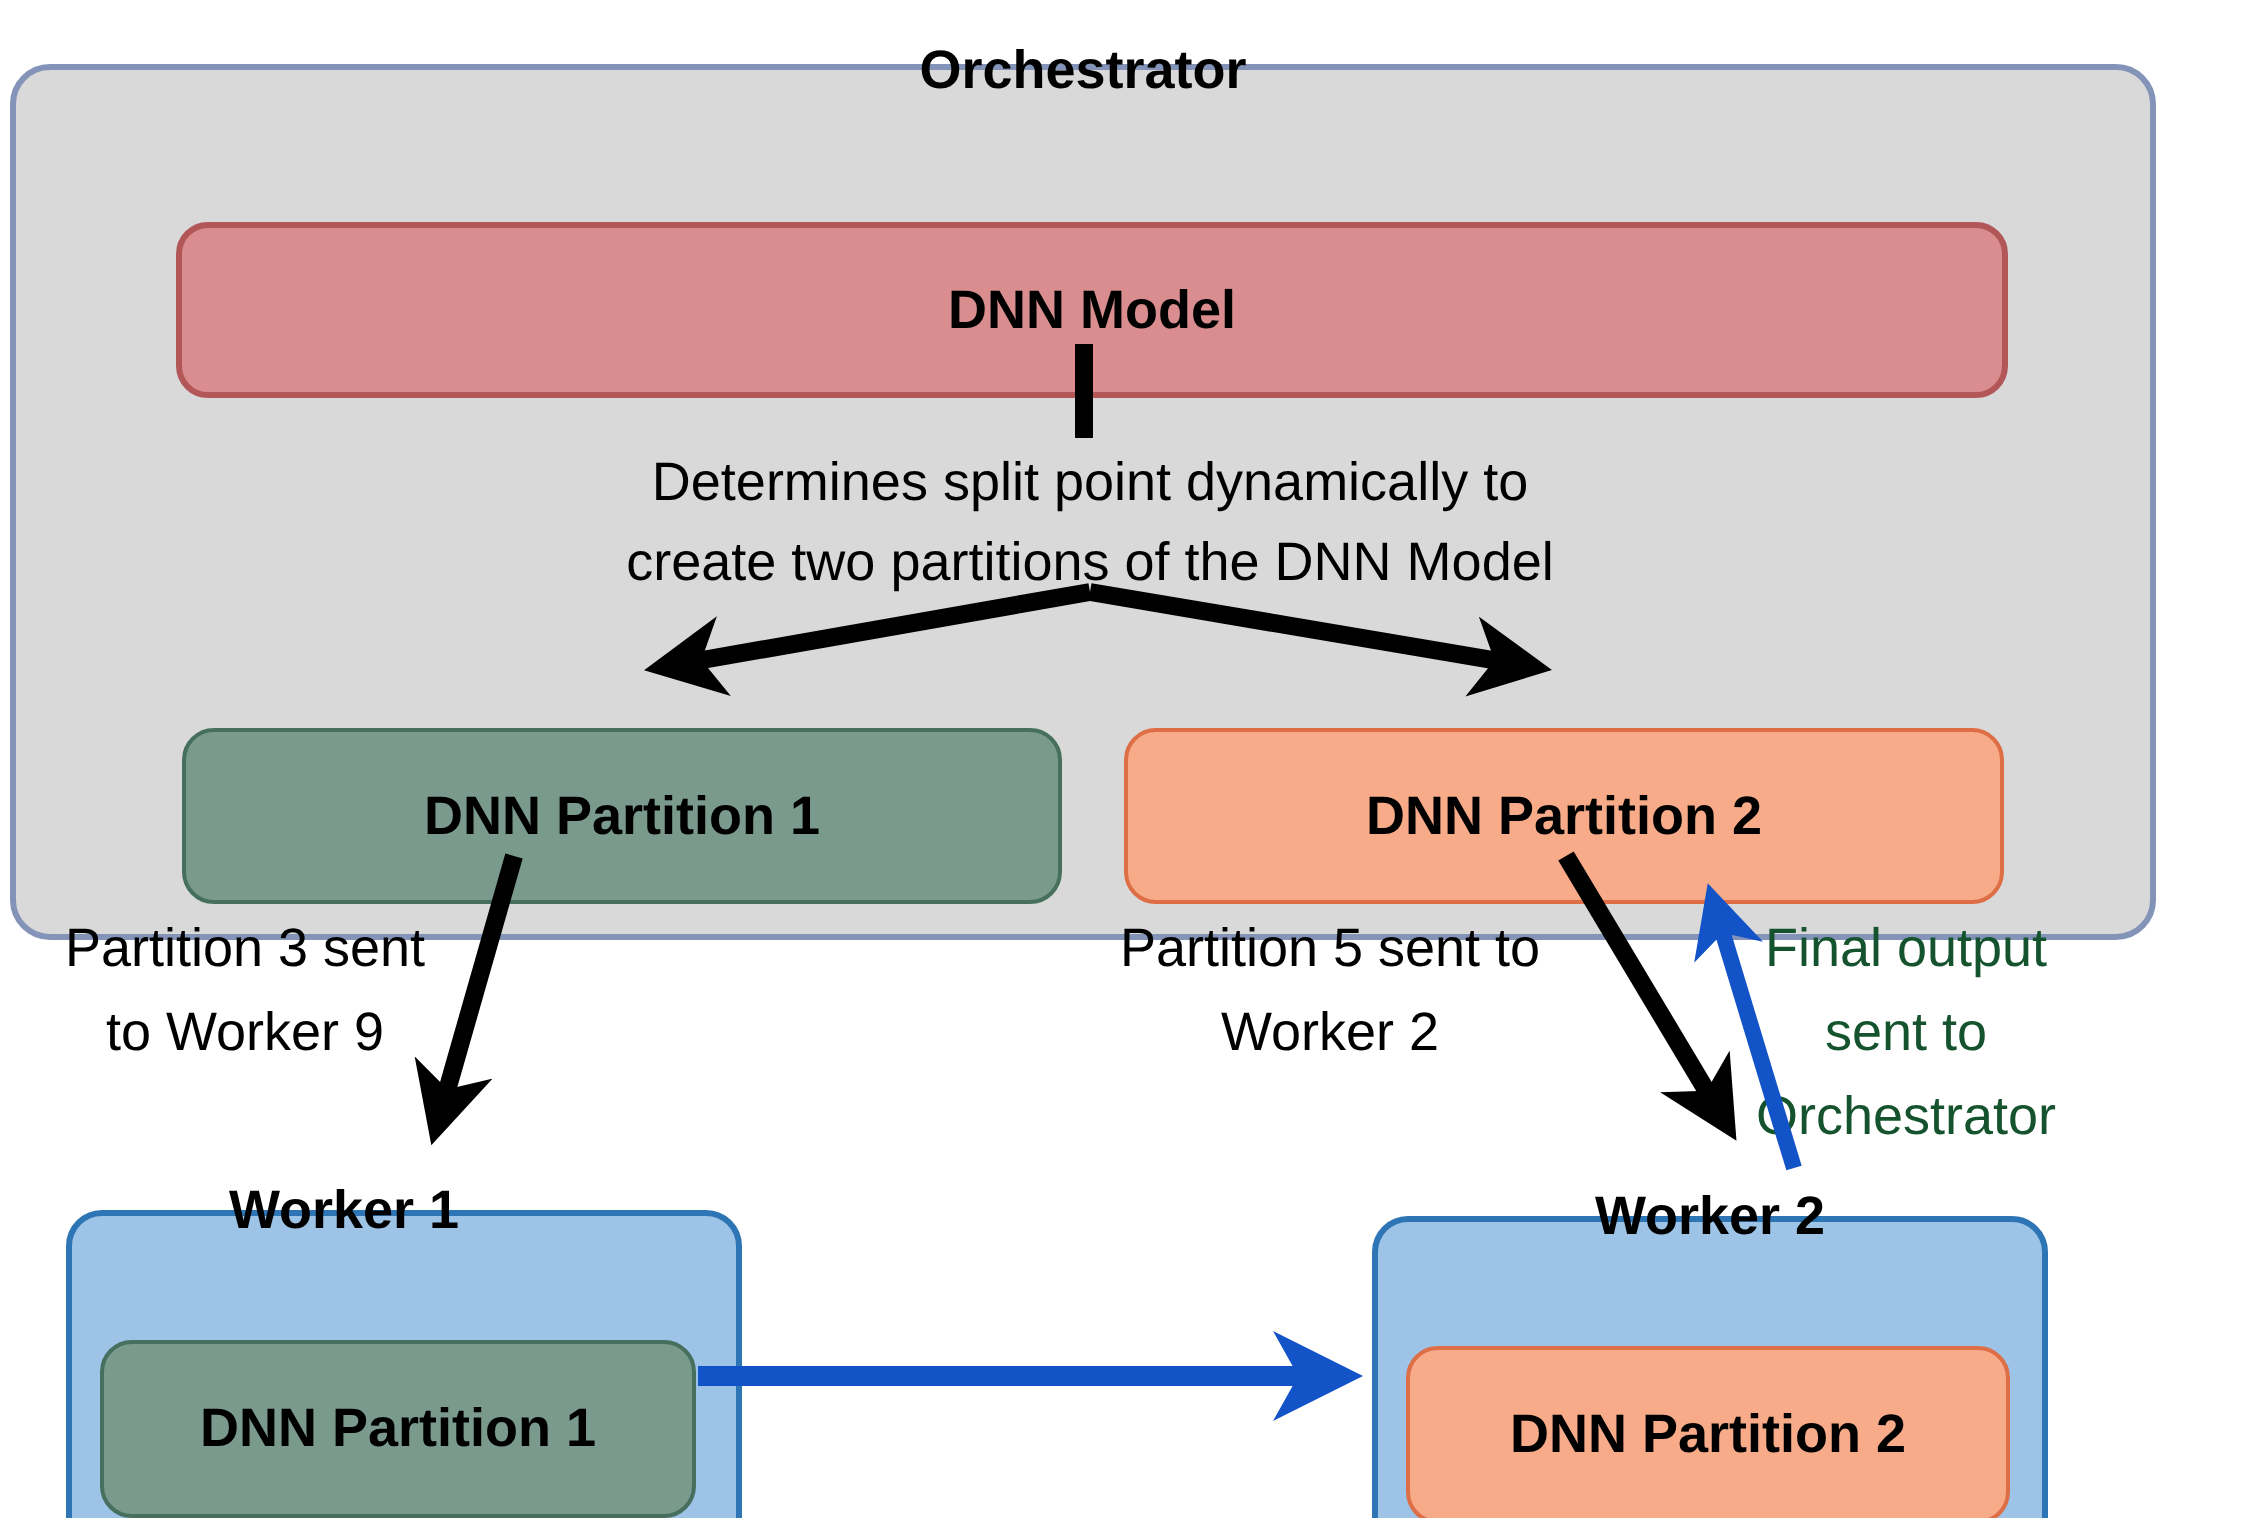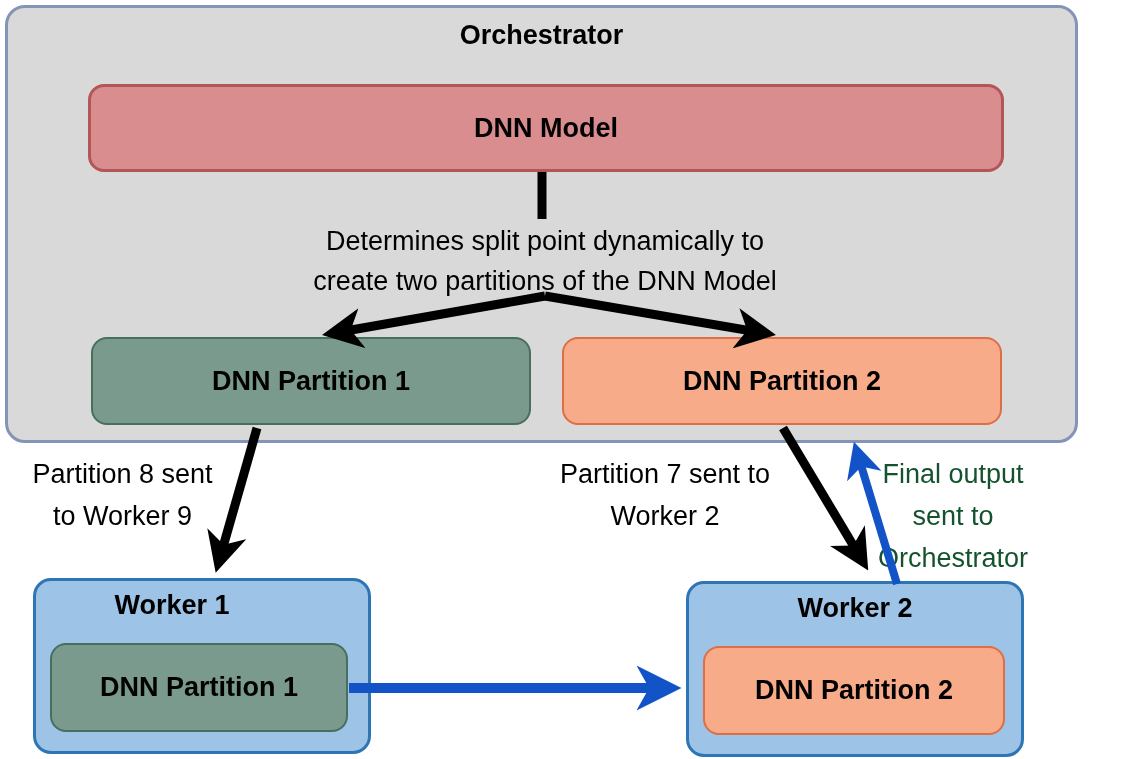--- a/index.html
+++ b/index.html
@@ -2,21 +2,21 @@
 <html><head>
 <meta charset="utf-8">
 <style>
   html,body{margin:0;padding:0;background:#ffffff;}
   #canvas{
     position:relative;width:1127px;height:759px;overflow:hidden;
     font-family:"Liberation Sans", sans-serif;color:#000;
   }
   .box{
     position:absolute;border-style:solid;box-sizing:border-box;
-    display:flex;align-items:center;justify-content:center;
+    display:flex;align-items:center;justify-content:center;margin-top:27px;
   }
   .box .lbl{font-weight:bold;font-size:27px;}
   .caption{position:absolute;text-align:center;font-size:27px;line-height:42px;}
   .title{position:absolute;text-align:center;font-weight:bold;font-size:27px;}
   svg{position:absolute;left:0;top:0;}
 </style>
 </head>
 <body>
 
 <div id="canvas">
@@ -48,26 +48,26 @@
     <span class="lbl">DNN Partition 1</span>
   </div>
 
   <div class="box" style="left: 686px; top: 581px; width: 338px; height: 176px; border-width: 3px; border-radius: 18px; background-color: rgb(157, 195, 230); border-color: rgb(46, 117, 182);"></div>
   <div class="title" style="left:686px;top:593px;width:338px;">Worker 2</div>
   <div class="box" style="left: 703px; top: 646px; width: 302px; height: 89px; border-width: 2.5px; border-radius: 16px; background-color: rgb(247, 171, 137); border-color: rgb(221, 110, 69);">
     <span class="lbl">DNN Partition 2</span>
   </div>
 
   <div class="caption" style="left:5px;top:453px;width:235px;">
-    <div>Partition 8 sent</div>
+    <div>Partition 3 sent</div>
     <div>to Worker 9</div>
   </div>
 
   <div class="caption" style="left:540px;top:453px;width:250px;">
-    <div>Partition 7 sent to</div>
+    <div>Partition 5 sent to</div>
     <div>Worker 2</div>
   </div>
 
   <div class="caption" style="left: 833px; top: 453px; width: 240px; color: #14532d;">
     <div>Final output</div>
     <div>sent to</div>
     <div>Orchestrator</div>
   </div>
 
 

